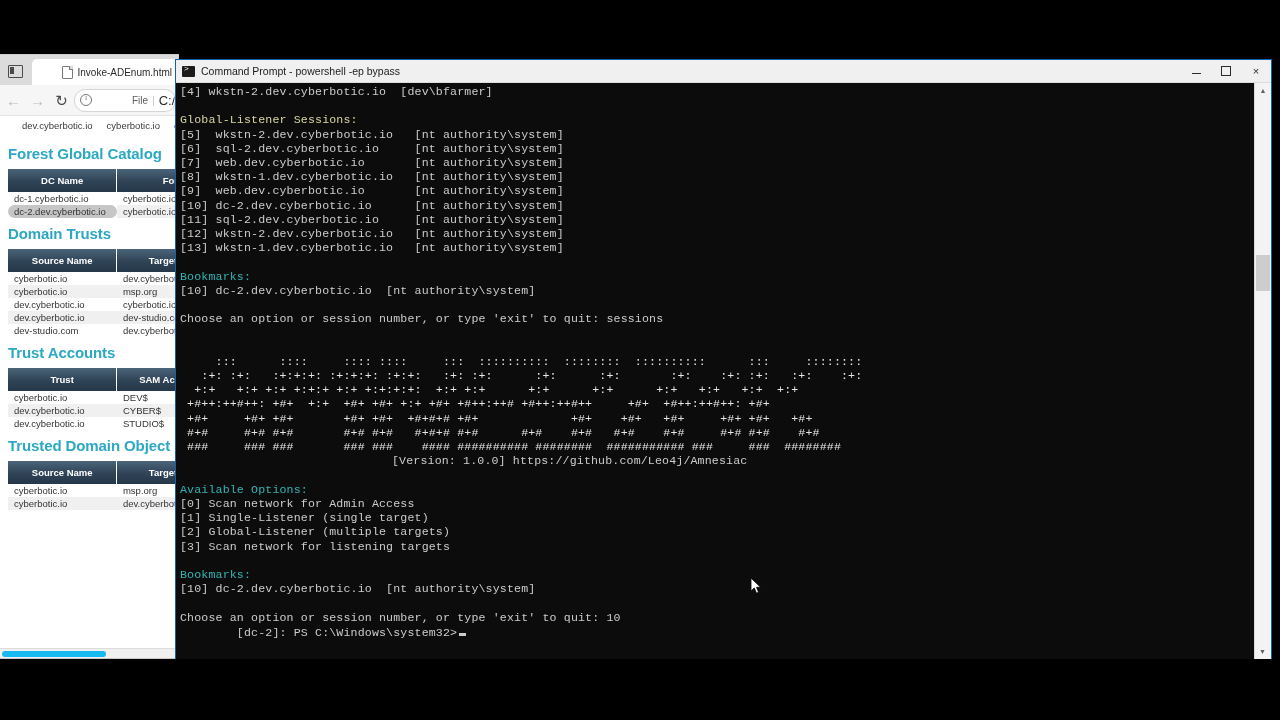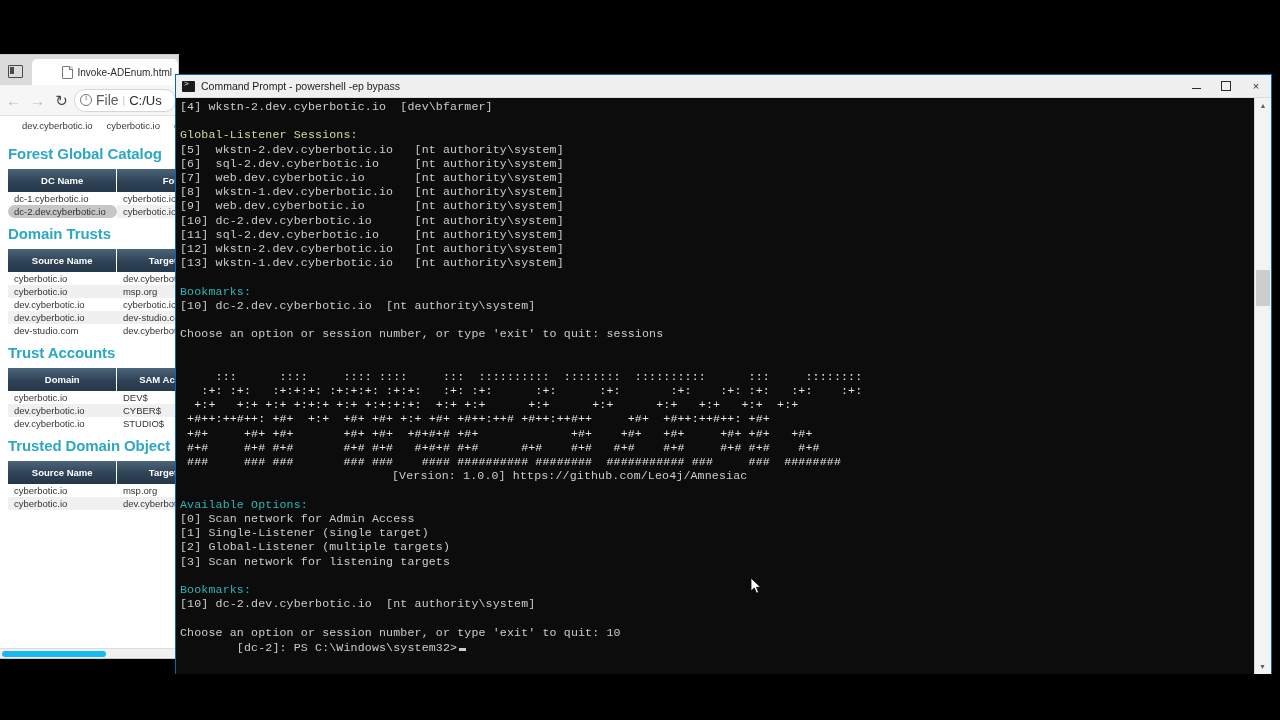--- a/index.html
+++ b/index.html
@@ -131,21 +131,21 @@
   }
   .info-circle:after {
     content:"i";
     position:absolute;
     left:0;right:0;top:-2.5px;
     text-align:center;
     font-size:8px;
     color:#767676;
     font-family:"Liberation Serif", serif;
   }
-  #omnibox-scheme { font-size: 14px; color: #5c5c5c; }
+  #omnibox-scheme { font-size: 10px; color: #5c5c5c; margin-left: 36px; }
   #omnibox-sep { color: #c3c3c3; font-size: 10px; }
   #omnibox-url { font-size: 13px; color: #2b2b2b; text-align: center; }
 
   #browser-page {
     position: relative;
     height: 537px;
     background: #ffffff;
     padding: 0 8px;
     overflow: hidden;
   }
@@ -208,21 +208,21 @@
     left: 2px; top: 1.5px;
     width: 104px; height: 6px;
     background: #18b8f0;
     border-radius: 3px;
   }
 
   
   #console-window {
     position: absolute;
     left: 175px;
-    top: 74px;
+    top: 59px;
     width: 1097px;
     height: 600px;
     background: #0c0c0c;
     border: 1px solid #0e64b0;
     box-sizing: border-box;
   }
   #console-titlebar {
     height: 22px;
     background: #f0f0f0;
     display: flex;
@@ -430,21 +430,21 @@
               <tr>
                 <td>dev-studio.com</td>
                 <td>dev.cyberbotic.io</td>
               </tr>
             </tbody>
           </table>
           <div class="sec-title">Trust Accounts</div>
           <table class="adtable">
             <thead>
               <tr>
-                <th class="col-a">Domain</th>
+                <th class="col-a">Trust</th>
                 <th class="col-b">SAM Account Na</th>
               </tr>
             </thead>
             <tbody>
               <tr>
                 <td>cyberbotic.io</td>
                 <td>DEV$</td>
               </tr>
               <tr class="odd">
                 <td>dev.cyberbotic.io</td>

